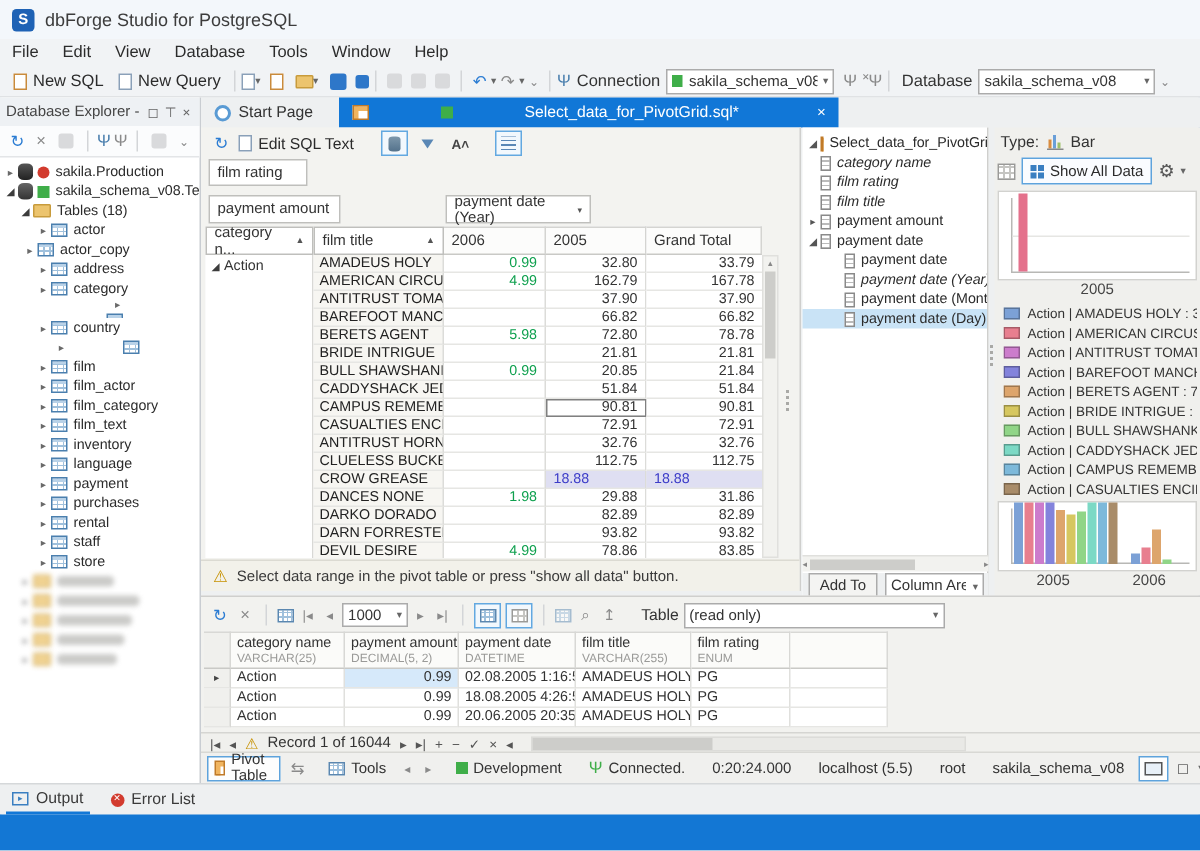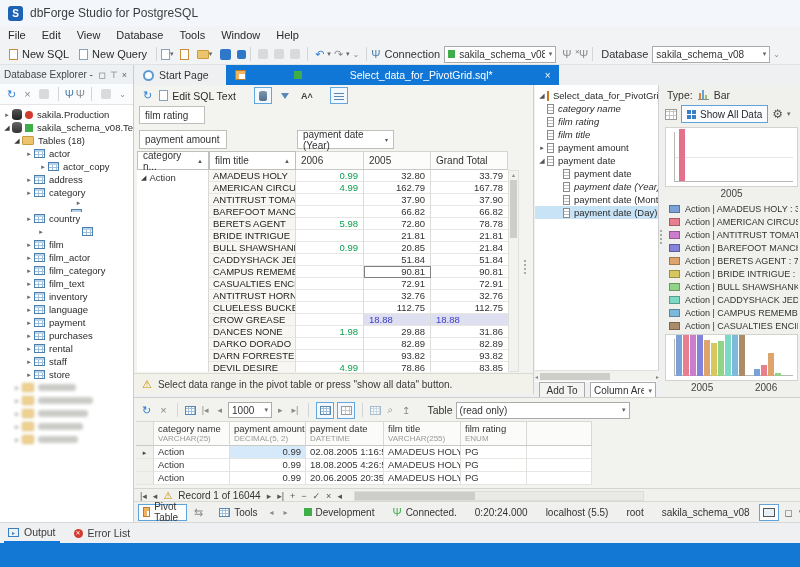--- a/index.html
+++ b/index.html
@@ -256,21 +256,21 @@
       <span class="ex exo">◢</span>
       <span class="i-folder" style="margin-right:4px"></span>
       <span>Tables (18)</span>
     </div>
     <div id="explorer-tables">
           <div class="trow" style="padding-left: 24px;">
             <span class="ex">▸</span>
             <span class="i-tbl"></span>
             <span>actor</span>
           </div>
-          <div class="trow" style="padding-left: 38px;">
+          <div class="trow" style="padding-left: 15px;">
             <span class="ex">▸</span>
             <span class="i-tbl"></span>
             <span>actor_copy</span>
           </div>
           <div class="trow" style="padding-left: 24px;">
             <span class="ex">▸</span>
             <span class="i-tbl"></span>
             <span>address</span>
           </div>
           <div class="trow" style="padding-left: 24px;">

